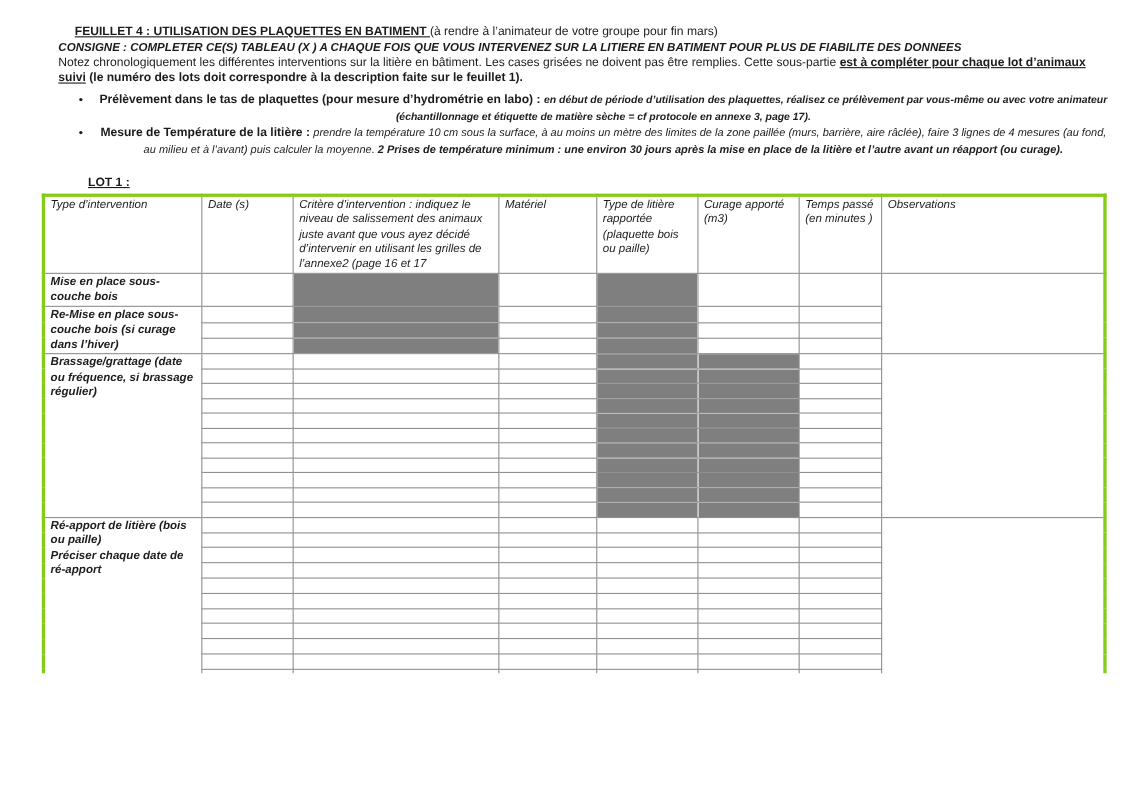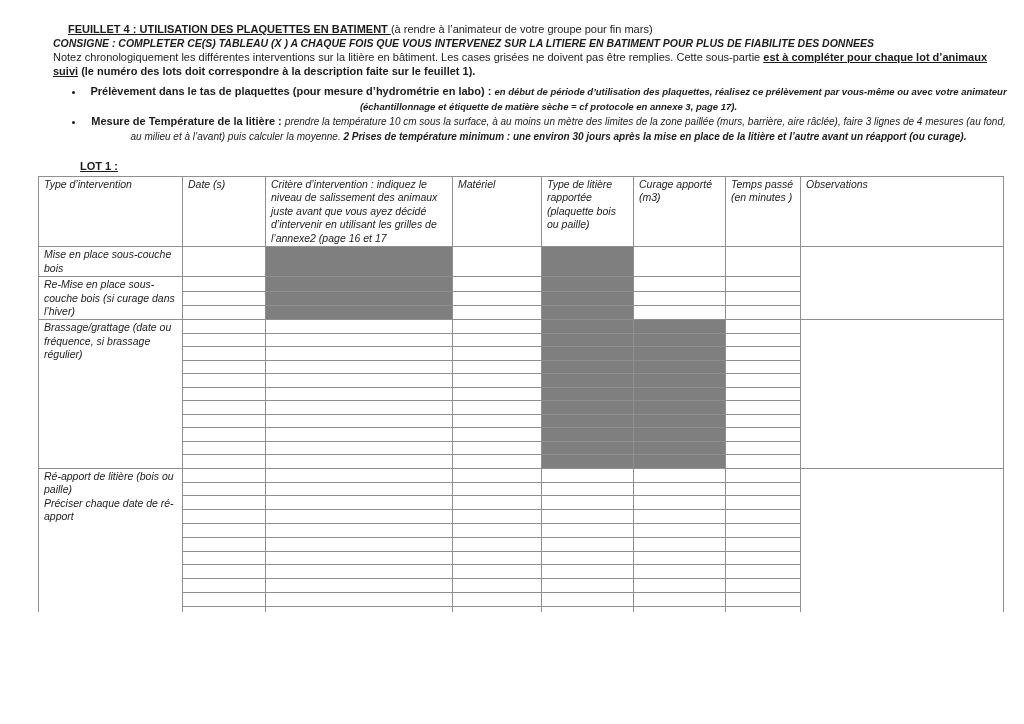--- a/index.html
+++ b/index.html
@@ -18,31 +18,31 @@
   .small-bi{font-style:italic;font-weight:bold;font-size:9.5px;}
   .det-i{font-style:italic;font-size:10px;}
   .det-bi{font-style:italic;font-weight:bold;font-size:10px;}
   .temp-line{line-height:14px;}
   .temp-line .b{font-size:10.5px;}
   .dots{font-size:10px;letter-spacing:1px;color:#2a2a2a;}
   .lot-label{position:absolute;left:80px;top:160px;font-size:11px;font-weight:bold;text-decoration:underline;}
   table.lot-table{
     position:absolute;left:38px;top:176px;width:965px;
     border-collapse:collapse;table-layout:fixed;
-    border:1px solid #84cc16;
+    border:3px solid #84cc16;
   }
   table.lot-table th,table.lot-table td{
     border:1px solid #8f8f8f;padding:1px 5px;vertical-align:top;
     font-style:italic;font-weight:normal;font-size:10.5px;line-height:1.28;
     text-align:left;color:#1c1c1c;overflow:hidden;
   }
   table.lot-table thead tr{height:67px;}
   td.gray{background:#7f7f7f;}
   tr.section-start td{border-top-color:#4d4d4d;}
-  .label-line{margin:0;}
+  .label-line{margin:0;font-weight:bold;}
   .page-number{position:absolute;left:983px;top:664px;font-size:10px;color:#333;}
 </style>
 </head>
 <body>
 
 <div class="page">
 
   <div class="doc-text">
     <p class="title"><span class="b u">FEUILLET 4 : UTILISATION DES PLAQUETTES EN BATIMENT </span><span>(à rendre à l’animateur de votre groupe pour fin mars)</span></p>
     <p class="consigne">CONSIGNE : COMPLETER CE(S) TABLEAU (X ) A CHAQUE FOIS QUE VOUS INTERVENEZ SUR LA LITIERE EN BATIMENT POUR PLUS DE FIABILITE DES DONNEES</p>

